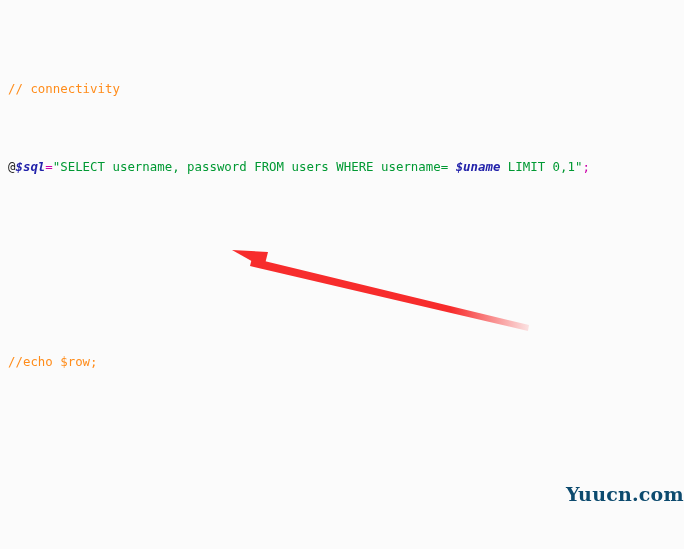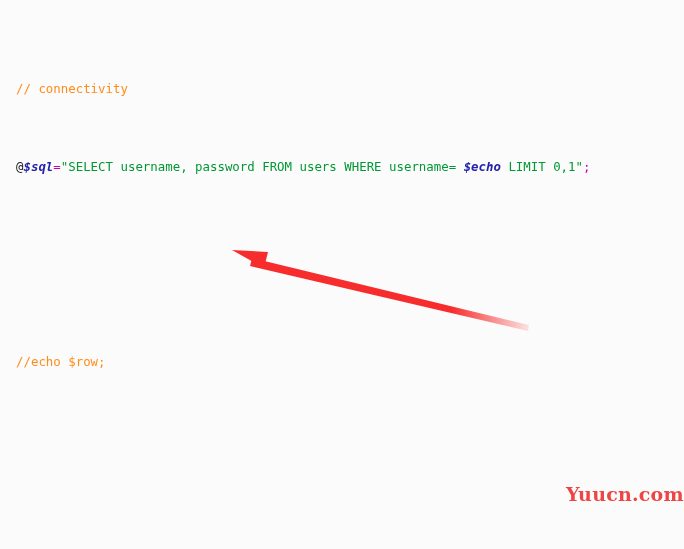--- a/index.html
+++ b/index.html
@@ -20,21 +20,21 @@
     left: 0;
     top: 20px;
     width: 684px;
     font-size: 12.4px;
     line-height: 19.55px;
     white-space: pre;
     letter-spacing: 0px;
   }
   .line {
     height: 19.55px;
-    padding-left: 16px;
+    padding-left: 8px;
     white-space: pre;
   }
   
   .t-comment   { color: #ff8c1a; font-style: normal; }
   .t-var       { color: #2222aa; font-style: italic; font-weight: bold; }
   .t-string    { color: #009933; }
   .t-op        { color: #cc00aa; }
   .t-punct     { color: #cc00aa; }
   .t-fn        { color: #1a1a1a; }
   .t-at        { color: #1a1a1a; }
@@ -46,38 +46,38 @@
     top: 0;
     width: 684px;
     height: 549px;
     pointer-events: none;
   }
   
   #watermark {
     position: absolute;
     left: 566px;
     top: 483px;
-    color: #ef4444;
+    color: #0c4a6e;
     font-family: "DejaVu Serif", serif;
     font-size: 19px;
     font-weight: bold;
     letter-spacing: 0.2px;
     white-space: nowrap;
   }
 </style>
 </head>
 <body>
 
 <div id="screenshot">
 
   <div id="code">
 
     <div class="line"><span class="t-comment">// connectivity</span></div>
 
-    <div class="line"><span class="t-at">@</span><span class="t-var">$sql</span><span class="t-op">=</span><span class="t-string">"SELECT username, password FROM users WHERE username= </span><span class="t-var">$echo</span><span class="t-string"> LIMIT 0,1"</span><span class="t-punct">;</span></div>
+    <div class="line"><span class="t-at">@</span><span class="t-var">$sql</span><span class="t-op">=</span><span class="t-string">"SELECT username, password FROM users WHERE username= </span><span class="t-var">$uname</span><span class="t-string"> LIMIT 0,1"</span><span class="t-punct">;</span></div>
 
     <div class="line">&nbsp;</div>
 
 
 
     <div class="line"><span class="t-comment">//echo $row;</span></div>
 
     <div class="line">    </div>
 
     

